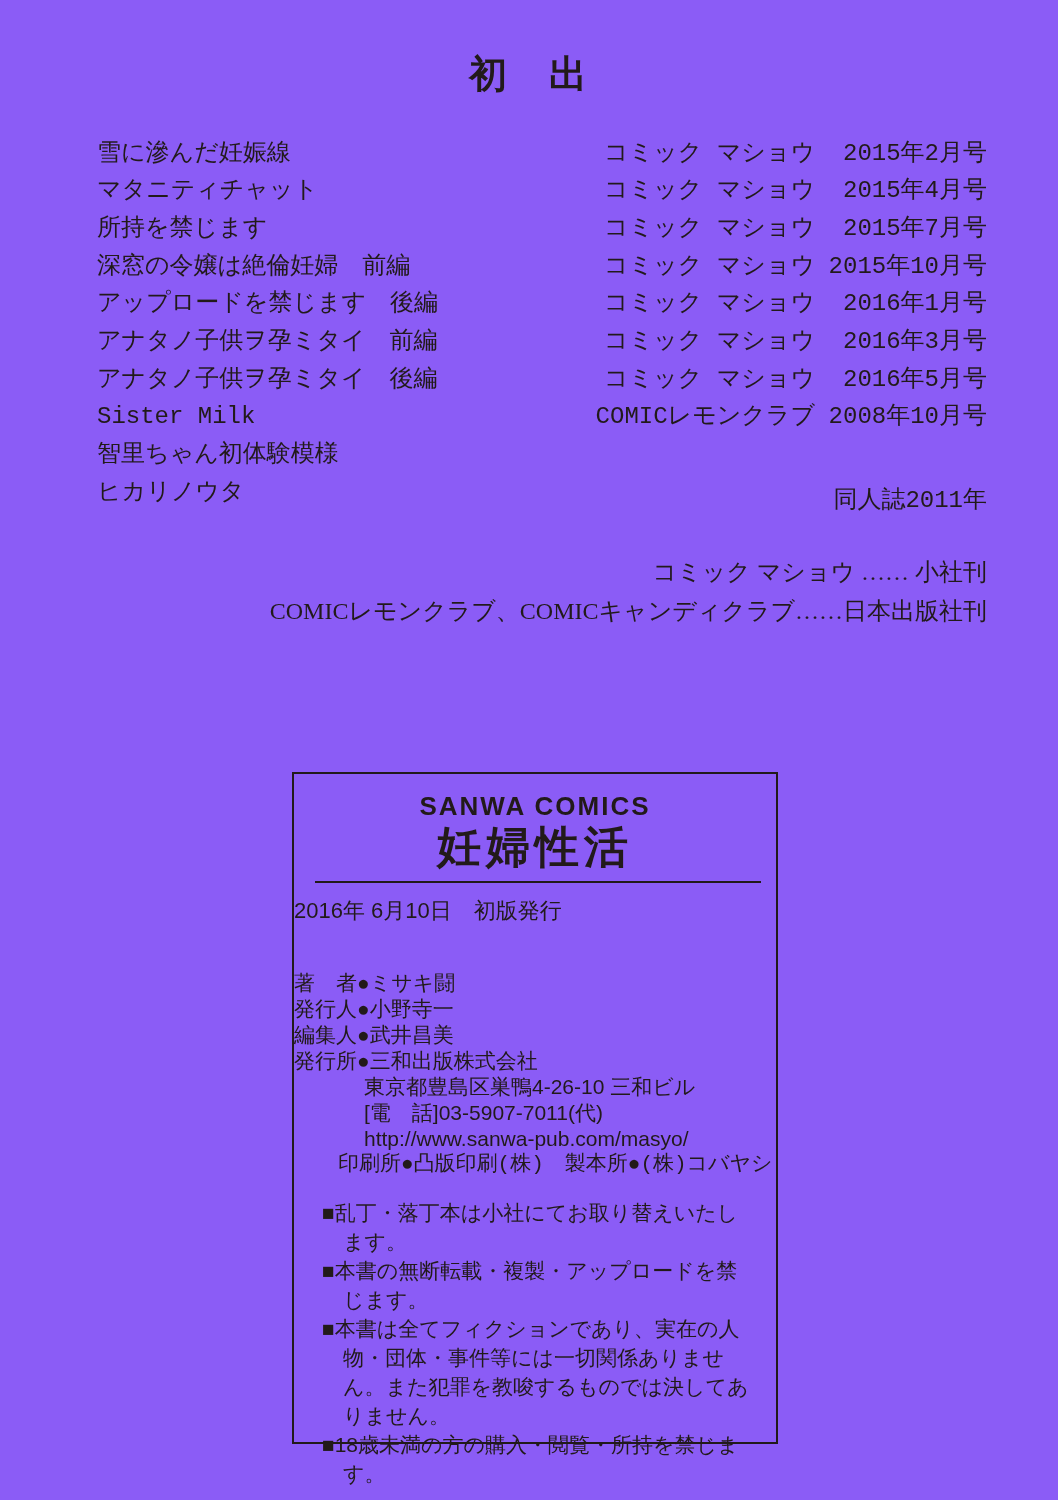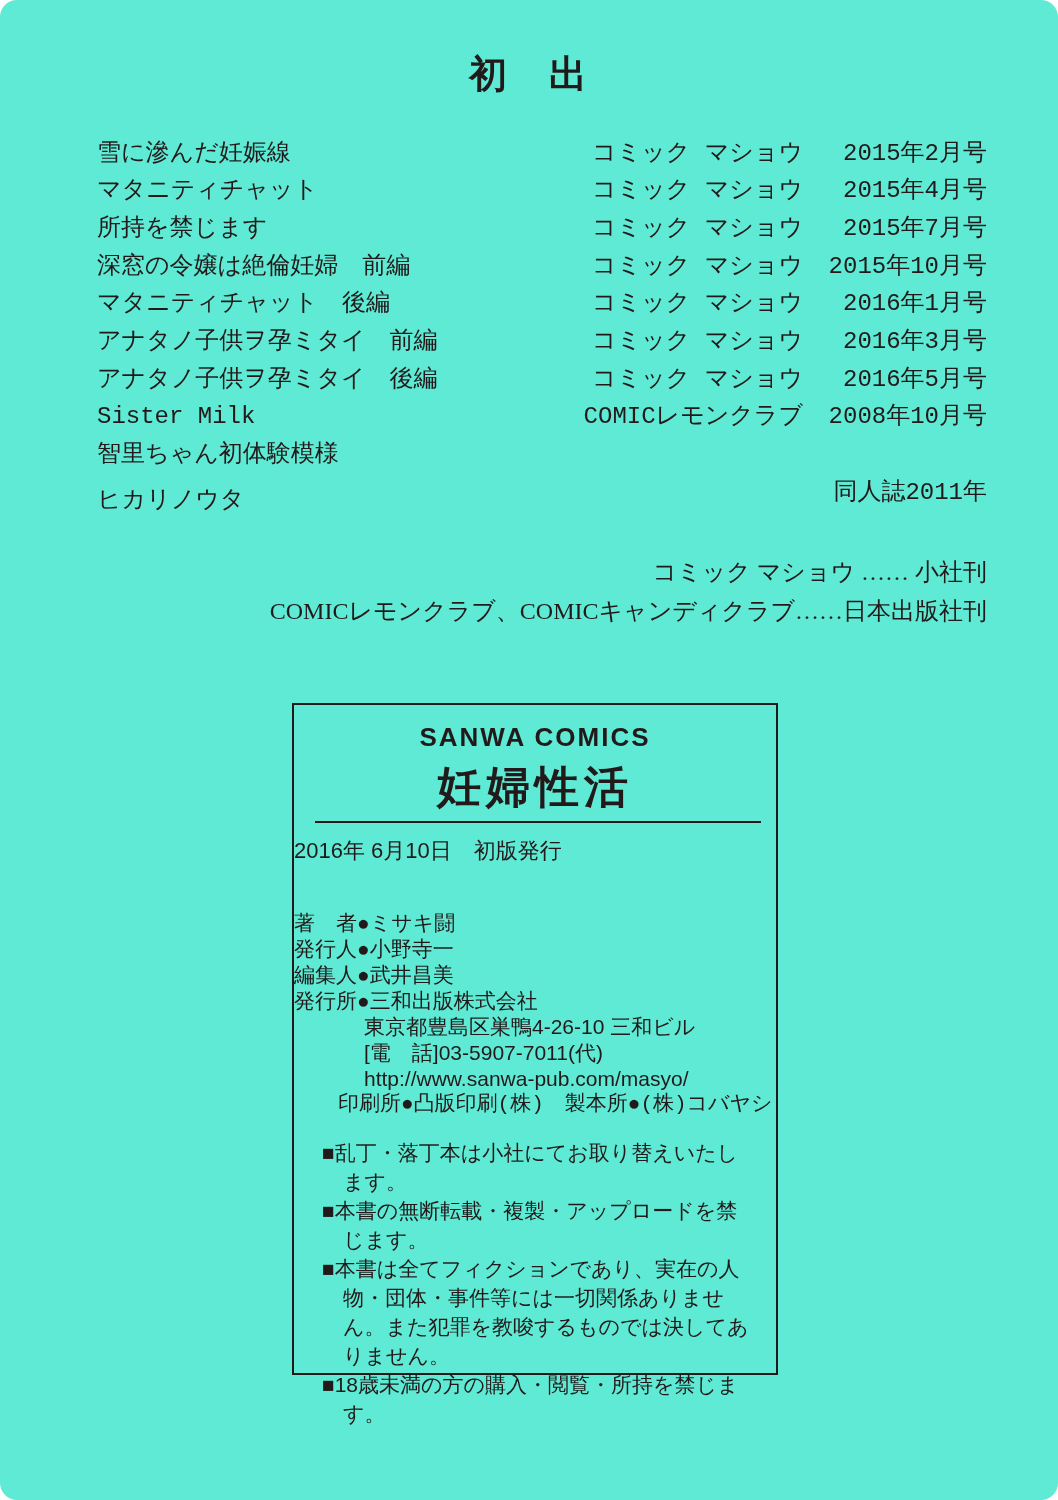--- a/index.html
+++ b/index.html
@@ -1,23 +1,22 @@
 <!DOCTYPE html>
 <html lang="ja"><head>
 <meta charset="utf-8">
 <style>
   html,body { margin:0; padding:0; background:#ffffff; }
   .page {
     position:relative;
     width:1058px; height:1500px;
-    background:#5eead4;
+    background:#8b5cf6;
     color:#221a1a;
     font-family:"Liberation Serif","DejaVu Serif",serif;
     overflow:hidden;
-    border-radius:17px;
   }
   
   .page-title {
     margin:52px 0 0 0;
     text-align:center;
     font-size:38px;
     font-weight:bold;
     letter-spacing:2px;
     line-height:1.2;
   }
@@ -26,47 +25,47 @@
     width:890px;
   }
   .pub-row {
     display:flex;
     justify-content:space-between;
     align-items:baseline;
     height:37.7px;
     font-family:Liberation Mono, monospace;
   }
   .pub-title, .pub-mag, .pub-issue { font-size:24px; white-space:pre; }
-  .pub-right { display:flex; align-items:flex-end;gap:12px; }
+  .pub-right { display:flex; align-items:center; }
   .pub-issue { display:inline-block; min-width:172px; text-align:right; }
   .pub-notes {
     margin:41px 12px 0 97px;
     width:890px;
     text-align:right;
   }
   .pub-note { font-size:24px; line-height:39px; white-space:pre; }
 
   
   .colophon-box {
     position:absolute;
-    left:292px; top:703px;
+    left:292px; top:772px;
     width:486px; height:672px;
     border:2px solid #221a1a;
     box-sizing:border-box;
     font-family:"Liberation Sans","DejaVu Sans",sans-serif;
   }
   .imprint-label {
     margin-top:17px;
     text-align:center;
     font-size:26px;
     font-weight:bold;
     letter-spacing:2px;
   }
   .book-title {
-    margin-top:10px;
+    margin-top:1px;
     text-align:center;
     font-size:44px;
     font-weight:bold;
     letter-spacing:5px;
     font-family:"Liberation Serif","DejaVu Serif",serif;
     line-height:1.15;
   }
   .title-rule {
     height:2px;
     background:#221a1a;
@@ -135,21 +134,21 @@
         </span>
     </div>
     <div class="pub-row">
       <span class="pub-title">深窓の令嬢は絶倫妊婦　前編</span>
       <span class="pub-right">
           <span class="pub-mag">コミック マショウ</span>
           <span class="pub-issue">2015年10月号</span>
         </span>
     </div>
     <div class="pub-row">
-      <span class="pub-title">マタニティチャット　後編</span>
+      <span class="pub-title">アップロードを禁じます　後編</span>
       <span class="pub-right">
           <span class="pub-mag">コミック マショウ</span>
           <span class="pub-issue">2016年1月号</span>
         </span>
     </div>
     <div class="pub-row">
       <span class="pub-title">アナタノ子供ヲ孕ミタイ　前編</span>
       <span class="pub-right">
           <span class="pub-mag">コミック マショウ</span>
           <span class="pub-issue">2016年3月号</span>

